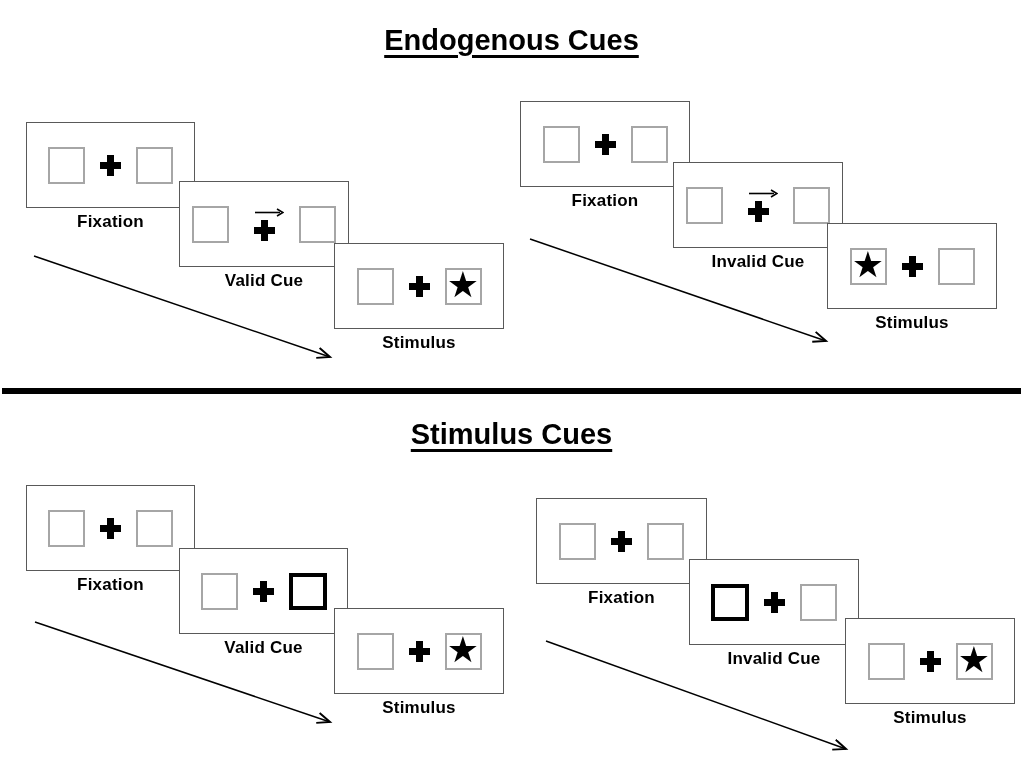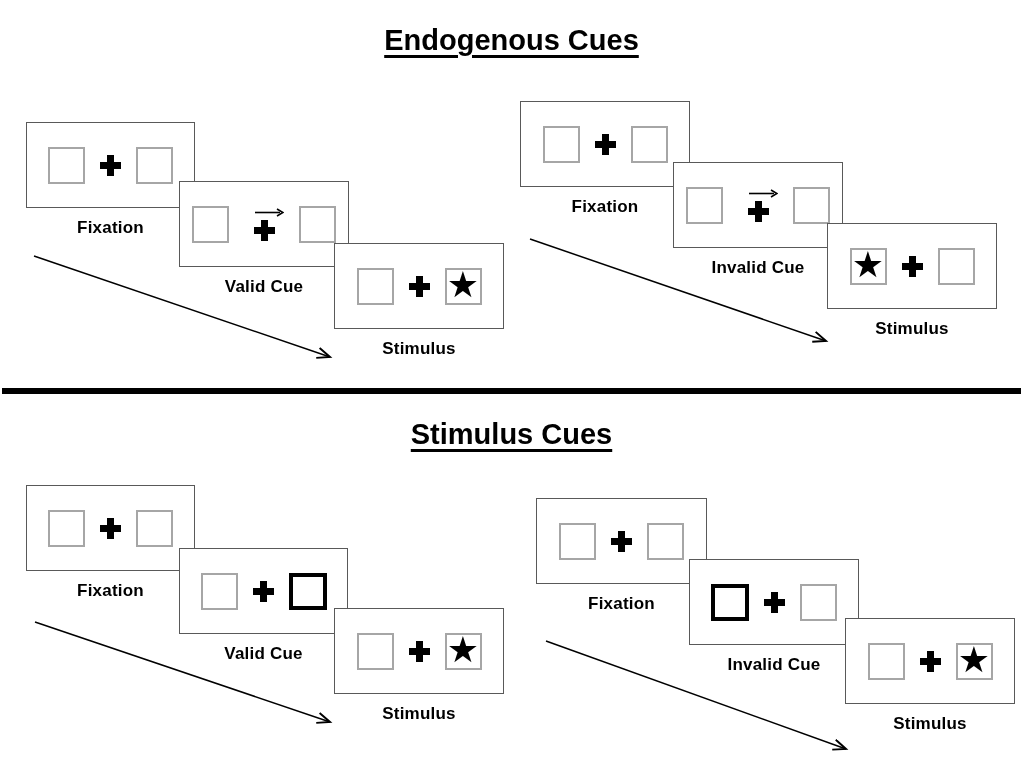--- a/index.html
+++ b/index.html
@@ -14,21 +14,21 @@
   }
   .t-endo{top:24px;}
   .t-exo{top:418px;}
   .divider{position:absolute;left:2px;right:2px;top:388px;height:6px;background:#000;}
 
   .seq-item{position:absolute;}
   .panel{
     height:84px;background:#fff;border:1px solid #595959;
     display:flex;align-items:center;justify-content:center;gap:15px;
   }
-  .plabel{margin-top:10px;text-align:center;font-weight:bold;font-size:17px;letter-spacing:0.2px;}
+  .plabel{margin-top:4px;text-align:center;font-weight:bold;font-size:17px;letter-spacing:0.2px;}
 
   .sq{
     width:33px;height:33px;border:2px solid #a6a6a6;background:#fff;
     display:flex;align-items:center;justify-content:center;box-sizing:content-box;
   }
   .sq.bold{width:30px;height:29px;border:4px solid #000;}
   .star{font-size:36px;line-height:1;color:#000;font-family:"DejaVu Sans",sans-serif;margin-top:-2px;}
 
   .ccol{display:flex;flex-direction:column;align-items:center;}
   .cue-arrow{display:none;margin:0 0 3px 10px;}

